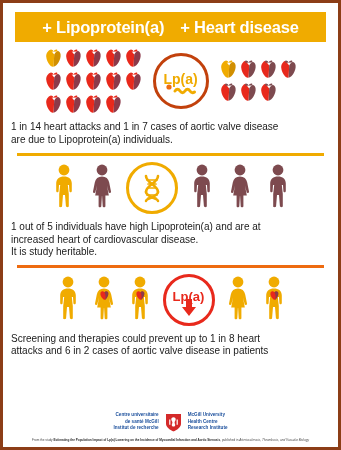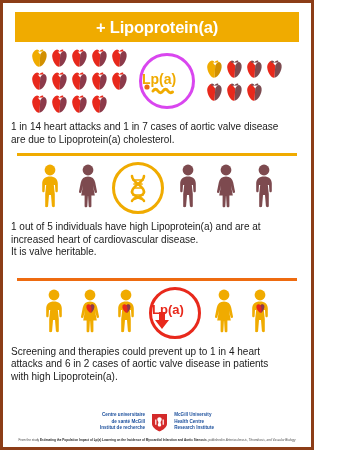--- a/index.html
+++ b/index.html
@@ -3,21 +3,21 @@
 <meta charset="utf-8">
 <style>
   * { box-sizing: border-box; margin: 0; padding: 0; }
   html, body {
     width: 341px; height: 450px;
     background: #ffffff;
     font-family: "Liberation Sans", sans-serif;
   }
   #poster {
     position: relative;
-    width: 314px; height: 450px;
+    width: 341px; height: 450px;
     background: #ffffff;
     border: 3px solid #8c3d17;
     overflow: hidden;
     display: flex;
     flex-direction: column;
   }
 
   
   .header-band {
     margin: 9px 12px 0 12px;
@@ -59,25 +59,25 @@
     padding: 5px 10px 2px 10px;
   }
   .heart-grid { display: grid; gap: 1px; }
   .heart-grid.left  { grid-template-columns: repeat(5, 19px); }
   .heart-grid.right { grid-template-columns: repeat(4, 19px); }
   .heart-cell { width: 19px; height: 22px; display: flex; align-items: center; justify-content: center; }
   .heart-cell svg { display: block; }
 
   .lpa-circle {
     width: 56px; height: 56px;
-    border: 3px solid #d946ef;
+    border: 3px solid #c2410c;
     border-radius: 50%;
     display: flex;
     flex-direction: column;
-    align-items: flex-start;
+    align-items: center;
     justify-content: center;
     flex: 0 0 auto;
     position: relative;
   }
   .lpa-circle .lpa-label {
     color: #f0ab00;
     font-size: 14px;
     font-weight: bold;
     line-height: 1;
     margin-top: -4px;
@@ -146,20 +146,21 @@
   .fineprint b { color: #2a2a2a; }
   .fineprint i { font-style: italic; }
 </style>
 </head>
 <body>
 
 <div id="poster">
 
   <div class="header-band">
     <span class="h-item">+ Lipoprotein(a)</span>
+    <span class="h-item">+ Heart disease</span>
   </div>
 
   <div class="sec1">
 
     <div class="heart-grid left" id="grid-left">
         <div class="heart-cell">
           <svg width="17" height="19" viewBox="0 0 17 19">
             <path d="M3.2 2.2 C2 3.4 1 5.2 1.2 7.6 C1.5 11 3 13.8 4.8 16 C6 17.4 7.6 18.2 8.6 17.4 L9.2 5.5 L6 1.4 C5 0.7 4 1.3 3.2 2.2 Z" fill="#f0ab00"></path>
             <path d="M9.2 5.5 L8.6 17.4 C10 18 12 16.2 13.5 13.6 C15 11 15.9 8 15.6 5.6 C15.3 3.2 13.6 1.6 12.2 2.2 C11 2.7 10 4 9.2 5.5 Z" fill="#d18f00"></path>
             <path d="M5.4 0.6 C6.6 0.2 7.8 1 8.6 2.4 C9.6 1 11 0.2 12.2 0.8 L12.4 2.6 L5.2 2.8 Z" fill="#f0ab00"></path>
@@ -314,21 +315,21 @@
             <path d="M3.2 2.2 C2 3.4 1 5.2 1.2 7.6 C1.5 11 3 13.8 4.8 16 C6 17.4 7.6 18.2 8.6 17.4 L9.2 5.5 L6 1.4 C5 0.7 4 1.3 3.2 2.2 Z" fill="#e8291c"></path>
             <path d="M9.2 5.5 L8.6 17.4 C10 18 12 16.2 13.5 13.6 C15 11 15.9 8 15.6 5.6 C15.3 3.2 13.6 1.6 12.2 2.2 C11 2.7 10 4 9.2 5.5 Z" fill="#7d4a4f"></path>
             <path d="M5.4 0.6 C6.6 0.2 7.8 1 8.6 2.4 C9.6 1 11 0.2 12.2 0.8 L12.4 2.6 L5.2 2.8 Z" fill="#7d4a4f"></path>
           </svg>
         </div>
       </div>
   </div>
 
   <div class="stat-text" style="padding-top:4px;padding-bottom:7px;">
     <div>1 in 14 heart attacks and 1 in 7 cases of aortic valve disease</div>
-    <div>are due to Lipoprotein(a) cholesterol.</div>
+    <div>are due to Lipoprotein(a) individuals.</div>
   </div>
 
   <div class="divider amber"></div>
 
   <div class="sec2">
     <div id="people2-left" style="display:flex;gap:14px;align-items:center;">
         <div><svg width="24" height="44" viewBox="0 0 24 44">
             <circle cx="12" cy="6" r="5.4" fill="#f0ab00"></circle>
             <path d="M12 12.6 C7.4 12.6 4.2 15 4.2 19.6 L4.2 27 C4.2 28.6 6.4 28.8 6.6 27.2 L7 21 L8.2 21 L7.2 30 L7.2 42 C7.2 43.6 10 43.6 10.1 42 L11 31 L13 31 L13.9 42 C14 43.6 16.8 43.6 16.8 42 L16.8 30 L15.8 21 L17 21 L17.4 27.2 C17.6 28.8 19.8 28.6 19.8 27 L19.8 19.6 C19.8 15 16.6 12.6 12 12.6 Z" fill="#f0ab00"></path>
           </svg></div>
@@ -365,24 +366,24 @@
             <circle cx="12" cy="6" r="5.4" fill="#7d4a4f"></circle>
             <path d="M12 12.6 C8 12.6 5.6 14.6 4.8 18.6 L3 27.4 C2.7 29 5 29.6 5.4 28 L7 21.4 L5.2 31.4 L8.6 31.4 L8.6 42.2 C8.6 43.7 11.2 43.7 11.3 42.2 L11.9 32 L12.1 32 L12.7 42.2 C12.8 43.7 15.4 43.7 15.4 42.2 L15.4 31.4 L18.8 31.4 L17 21.4 L18.6 28 C19 29.6 21.3 29 21 27.4 L19.2 18.6 C18.4 14.6 16 12.6 12 12.6 Z" fill="#7d4a4f"></path>
           </svg></div>
         <div><svg width="24" height="44" viewBox="0 0 24 44">
             <circle cx="12" cy="6" r="5.4" fill="#7d4a4f"></circle>
             <path d="M12 12.6 C7.4 12.6 4.2 15 4.2 19.6 L4.2 27 C4.2 28.6 6.4 28.8 6.6 27.2 L7 21 L8.2 21 L7.2 30 L7.2 42 C7.2 43.6 10 43.6 10.1 42 L11 31 L13 31 L13.9 42 C14 43.6 16.8 43.6 16.8 42 L16.8 30 L15.8 21 L17 21 L17.4 27.2 C17.6 28.8 19.8 28.6 19.8 27 L19.8 19.6 C19.8 15 16.6 12.6 12 12.6 Z" fill="#7d4a4f"></path>
           </svg></div>
       </div>
   </div>
 
-  <div class="stat-text" style="padding-top:3px;padding-bottom:19px;">
+  <div class="stat-text" style="padding-top:3px;padding-bottom:6px;">
     <div>1 out of 5 individuals have high Lipoprotein(a) and are at</div>
     <div>increased heart of cardiovascular disease.</div>
-    <div>It is valve heritable.</div>
+    <div>It is study heritable.</div>
   </div>
 
   <div class="divider orange"></div>
 
   <div class="sec3">
     <div id="people3-left" style="display:flex;gap:12px;align-items:center;">
         <div><svg width="24" height="44" viewBox="0 0 24 44">
             <circle cx="12" cy="6" r="5.4" fill="#f0ab00"></circle>
             <path d="M12 12.6 C7.4 12.6 4.2 15 4.2 19.6 L4.2 27 C4.2 28.6 6.4 28.8 6.6 27.2 L7 21 L8.2 21 L7.2 30 L7.2 42 C7.2 43.6 10 43.6 10.1 42 L11 31 L13 31 L13.9 42 C14 43.6 16.8 43.6 16.8 42 L16.8 30 L15.8 21 L17 21 L17.4 27.2 C17.6 28.8 19.8 28.6 19.8 27 L19.8 19.6 C19.8 15 16.6 12.6 12 12.6 Z" fill="#f0ab00"></path>
           </svg></div>
@@ -415,23 +416,22 @@
         <div><svg width="24" height="44" viewBox="0 0 24 44">
             <circle cx="12" cy="6" r="5.4" fill="#f0ab00"></circle>
             <path d="M12 12.6 C7.4 12.6 4.2 15 4.2 19.6 L4.2 27 C4.2 28.6 6.4 28.8 6.6 27.2 L7 21 L8.2 21 L7.2 30 L7.2 42 C7.2 43.6 10 43.6 10.1 42 L11 31 L13 31 L13.9 42 C14 43.6 16.8 43.6 16.8 42 L16.8 30 L15.8 21 L17 21 L17.4 27.2 C17.6 28.8 19.8 28.6 19.8 27 L19.8 19.6 C19.8 15 16.6 12.6 12 12.6 Z" fill="#f0ab00"></path>
             <path d="M12.4 16.2 c-1.1 -1.4 -3.3 -1.2 -3.9 0.6 c-0.6 1.9 0.6 4.2 2.1 5.8 c0.8 0.9 1.7 1.5 2.3 1.1 c1.1 -0.7 2.6 -2.6 3.1 -4.6 c0.5 -1.9 -0.2 -3.4 -1.5 -3.6 c-0.9 -0.1 -1.6 0.3 -2.1 0.7 z" fill="#e8291c"></path>
             <path d="M12.4 16.2 c0.9 1.4 1.3 3.6 1.1 5.6 c-0.1 1 -0.4 1.8 -0.6 1.9 c0.7 0.2 1.8 -1.2 2.6 -2.9 c0.9 -1.8 1.2 -3.6 0.6 -4.6 c-0.8 -1.3 -2.7 -1.2 -3.7 0 z" fill="#8c3a4a"></path>
           </svg></div>
       </div>
   </div>
 
   <div class="stat-text" style="padding-top:3px;padding-bottom:5px;">
-    <div>Screening and therapies could prevent up to 1 in 4 heart</div>
+    <div>Screening and therapies could prevent up to 1 in 8 heart</div>
     <div>attacks and 6 in 2 cases of aortic valve disease in patients</div>
-    <div>with high Lipoprotein(a).</div>
   </div>
 
   <div class="footer">
     <div class="logo-row">
       <div class="logo-text fr">
         <div>Centre universitaire</div>
         <div>de santé McGill</div>
         <div>Institut de recherche</div>
       </div>
       <svg class="shield" viewBox="0 0 17 19">

